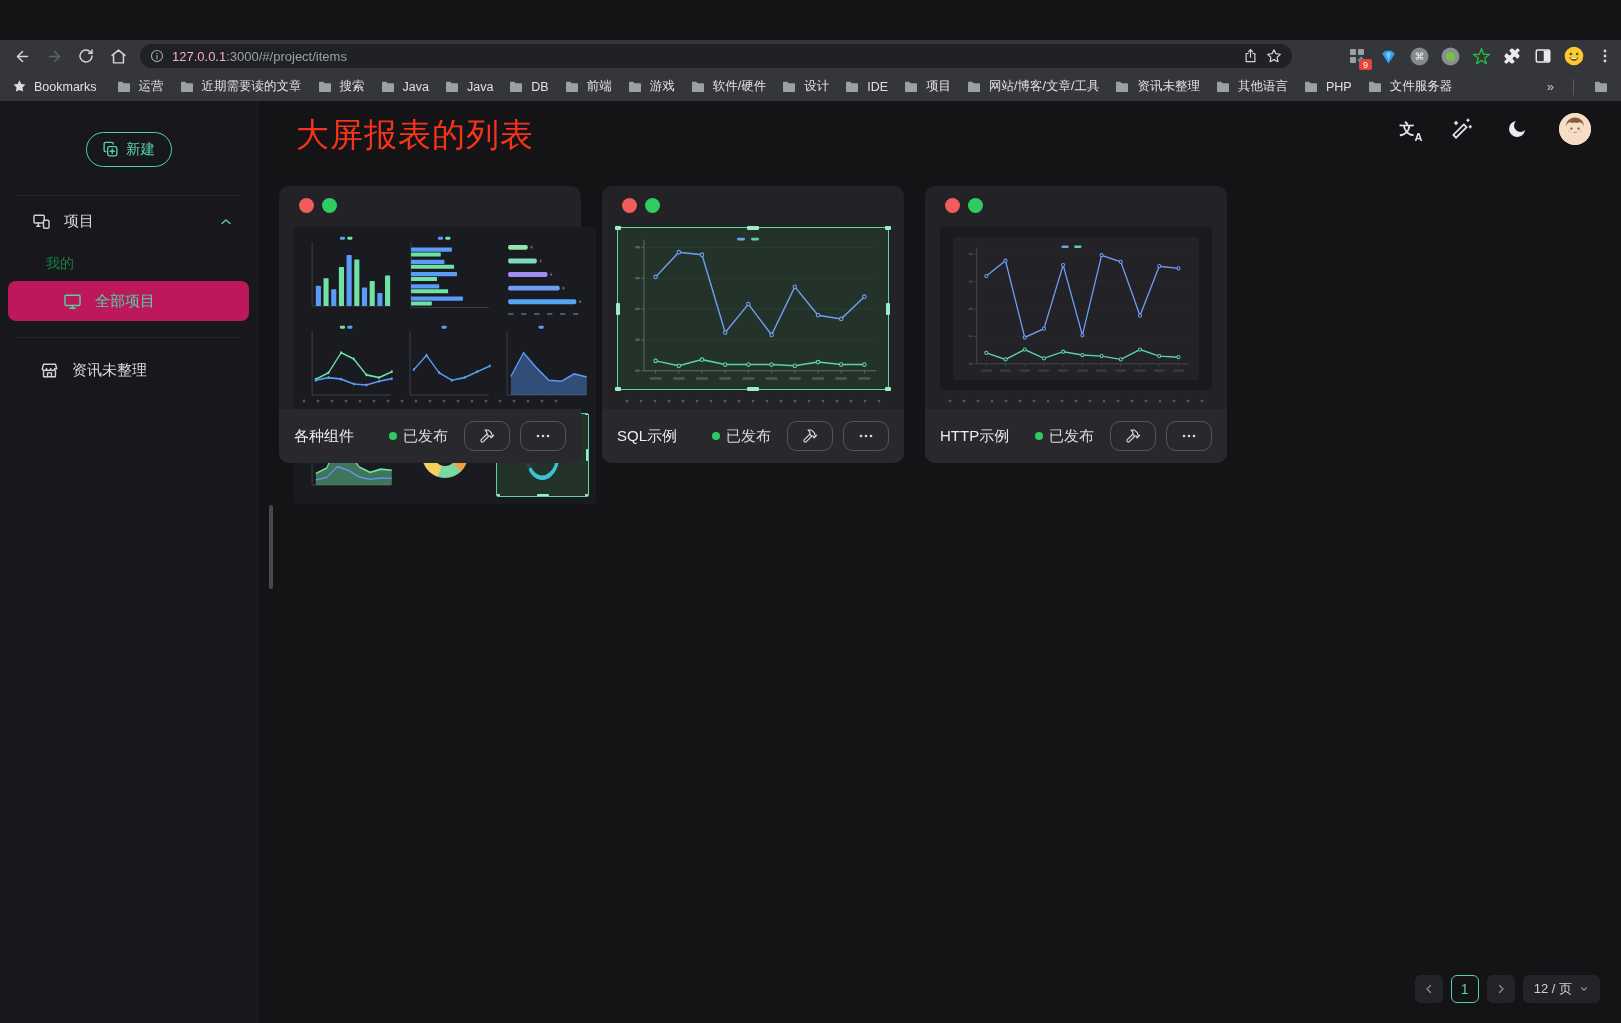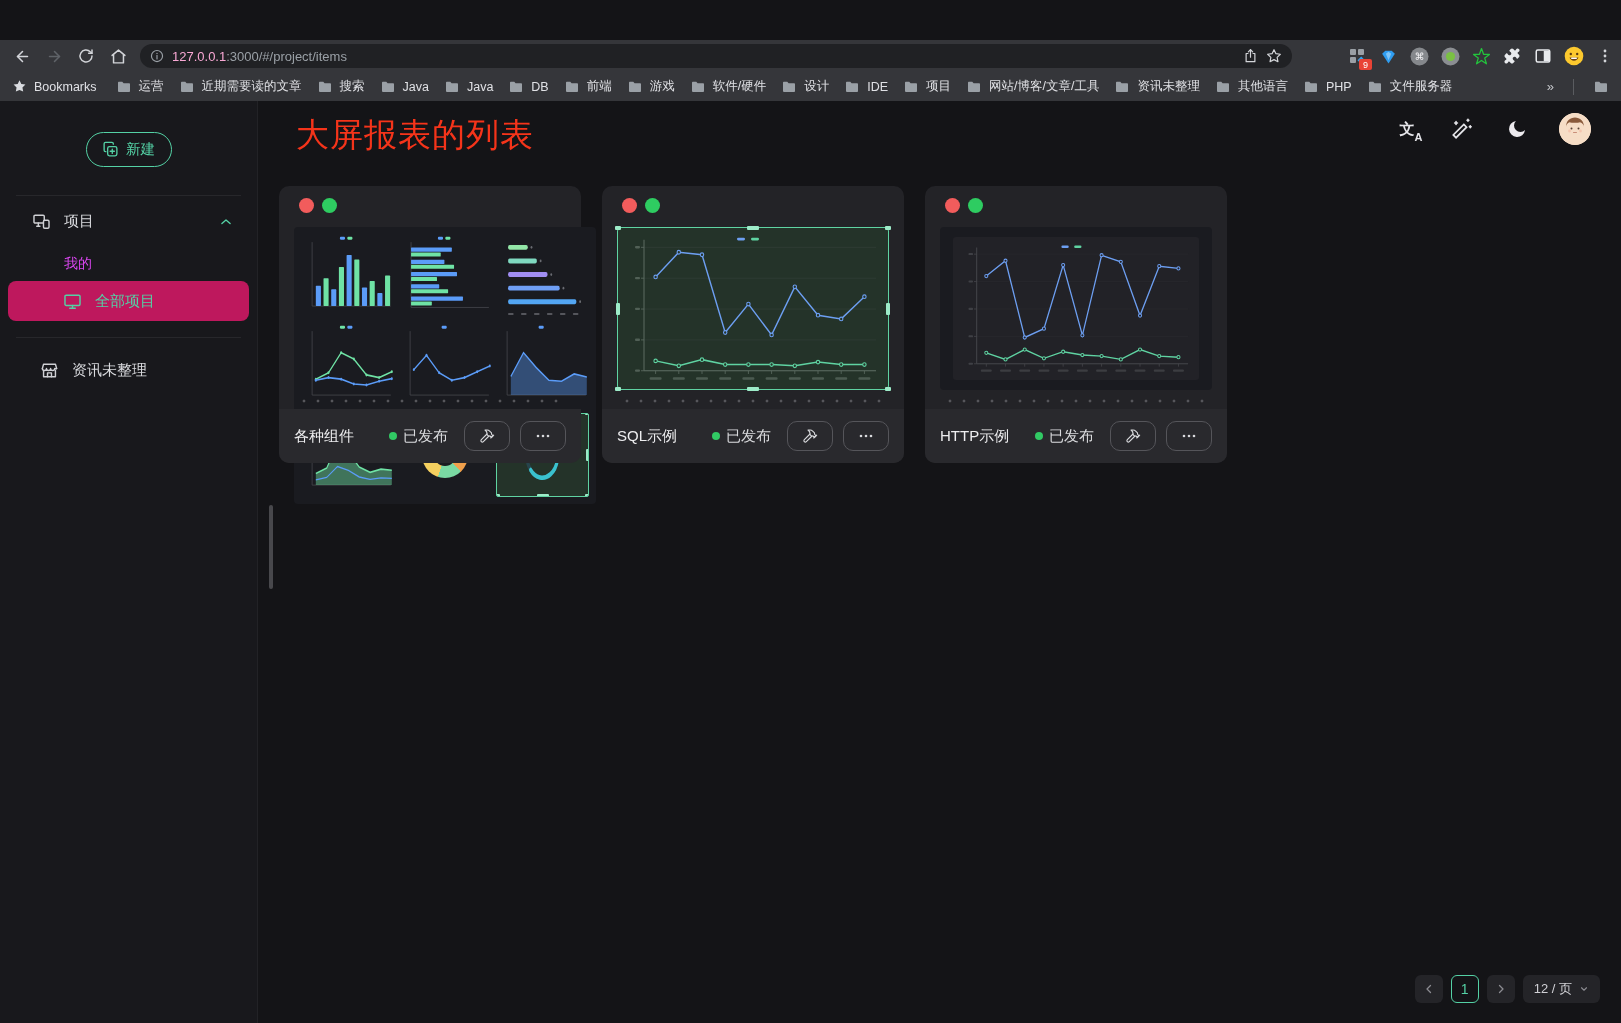--- a/index.html
+++ b/index.html
@@ -47,21 +47,21 @@
   .app{position:absolute;top:101px;left:0;right:0;bottom:0;}
   .sidebar{position:absolute;left:0;top:0;width:258px;bottom:0;background:#18181c;border-right:1px solid #222226;box-sizing:border-box;}
   .content{position:absolute;left:259px;top:0;right:0;bottom:0;background:#141417;}
 
   
   .new-btn{margin:31px auto 0;display:flex;align-items:center;justify-content:center;gap:7px;width:86px;height:35px;
            background:transparent;border:1px solid #54d1a5;border-radius:18px;color:#54d1a5;font-size:14.5px;}
   .sb-div{height:1px;background:#27272b;margin:28px 16px 0;}
   .proj-row{display:flex;align-items:center;gap:13px;margin:16px 24px 0 32px;color:#d9dade;font-size:15px;}
   .proj-row .chev-up{margin-left:auto;}
-  .my-label{margin:24px 0 0 64px;color:#d946ef;font-size:14px;}
+  .my-label{margin:24px 0 0 46px;color:#15803d;font-size:14px;}
   .nav-item{display:flex;align-items:center;gap:13px;height:40px;margin:8px 8px 0;border-radius:8px;
             padding-left:55px;color:#d9dade;font-size:15px;}
   .nav-item.active{background:#be185d;color:#54d1a5;}
   .nav-item.root{padding-left:32px;margin-top:12px;}
   .sb-bottom{position:absolute;left:0;right:0;bottom:0;border-top:1px solid #27272b;padding:15px 10px 17px;
              display:flex;justify-content:space-between;}
   .sb-btn{display:flex;align-items:center;gap:9px;height:35px;padding:0 14px;background:#28282a;border:none;
           border-radius:7px;color:#e3e3e7;font-size:14px;}
 
   

